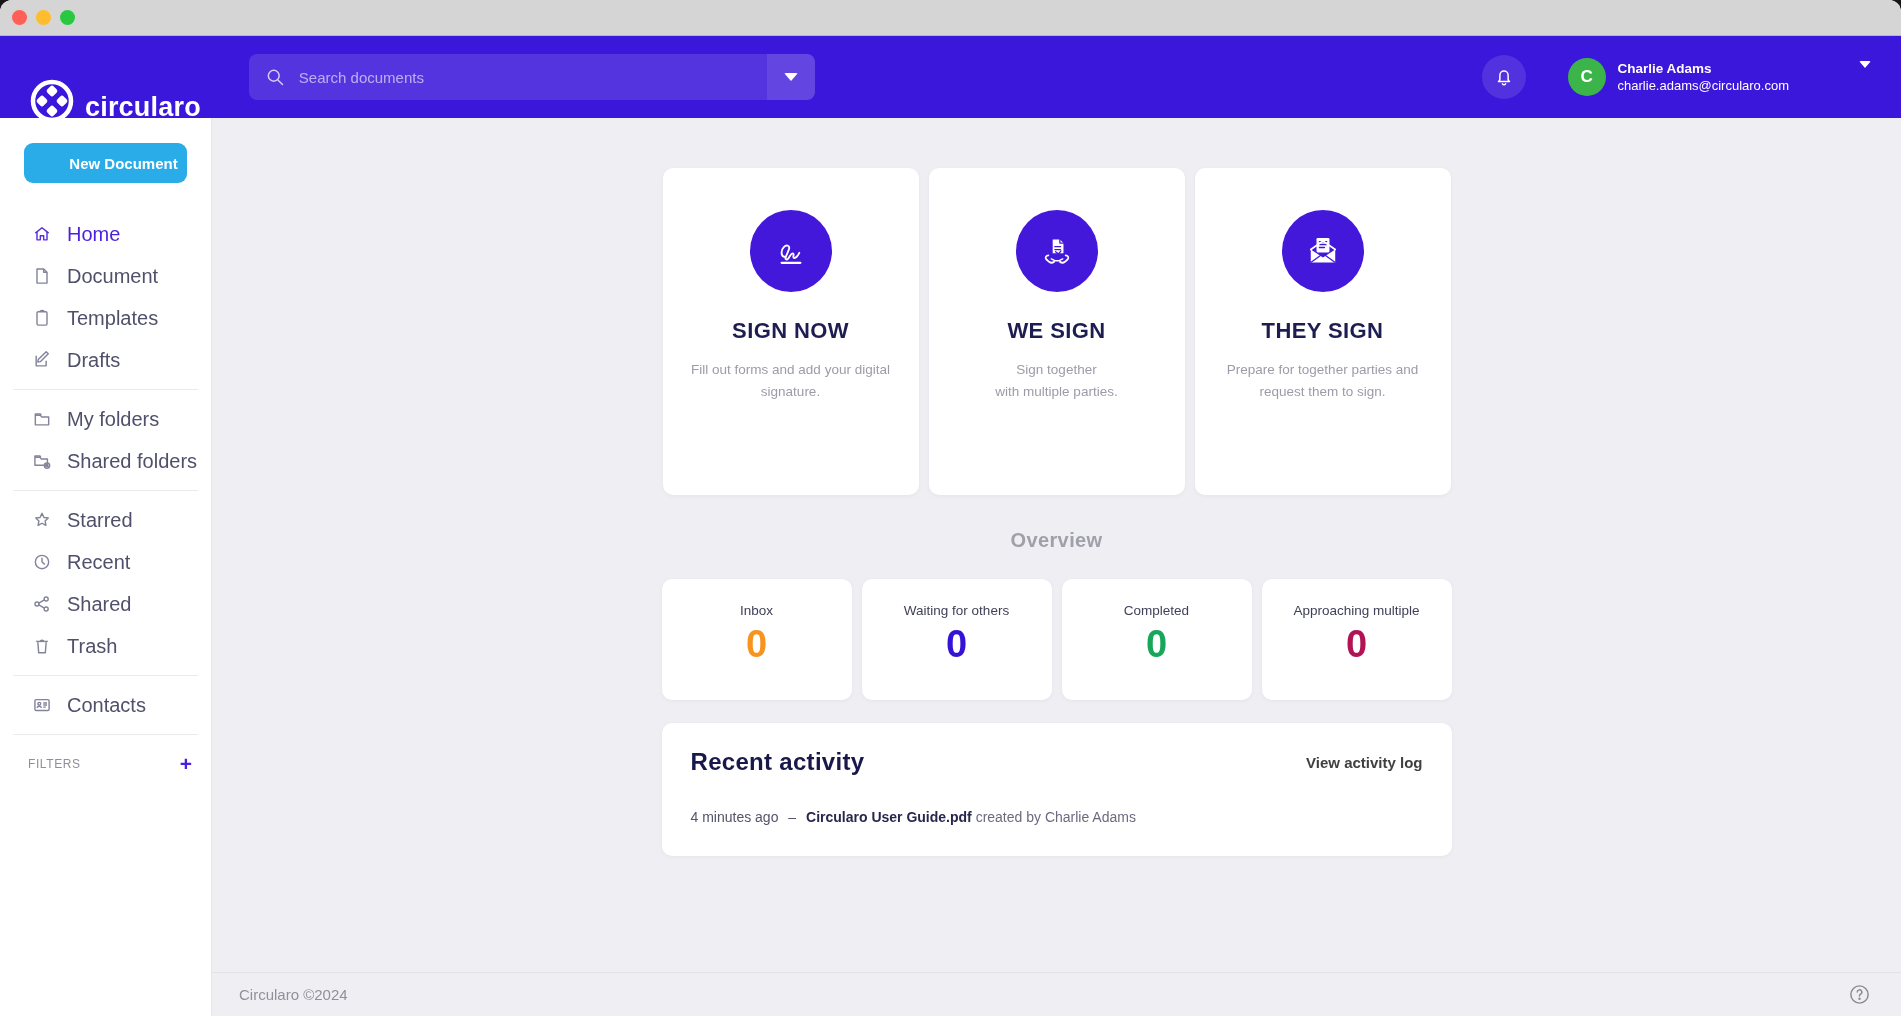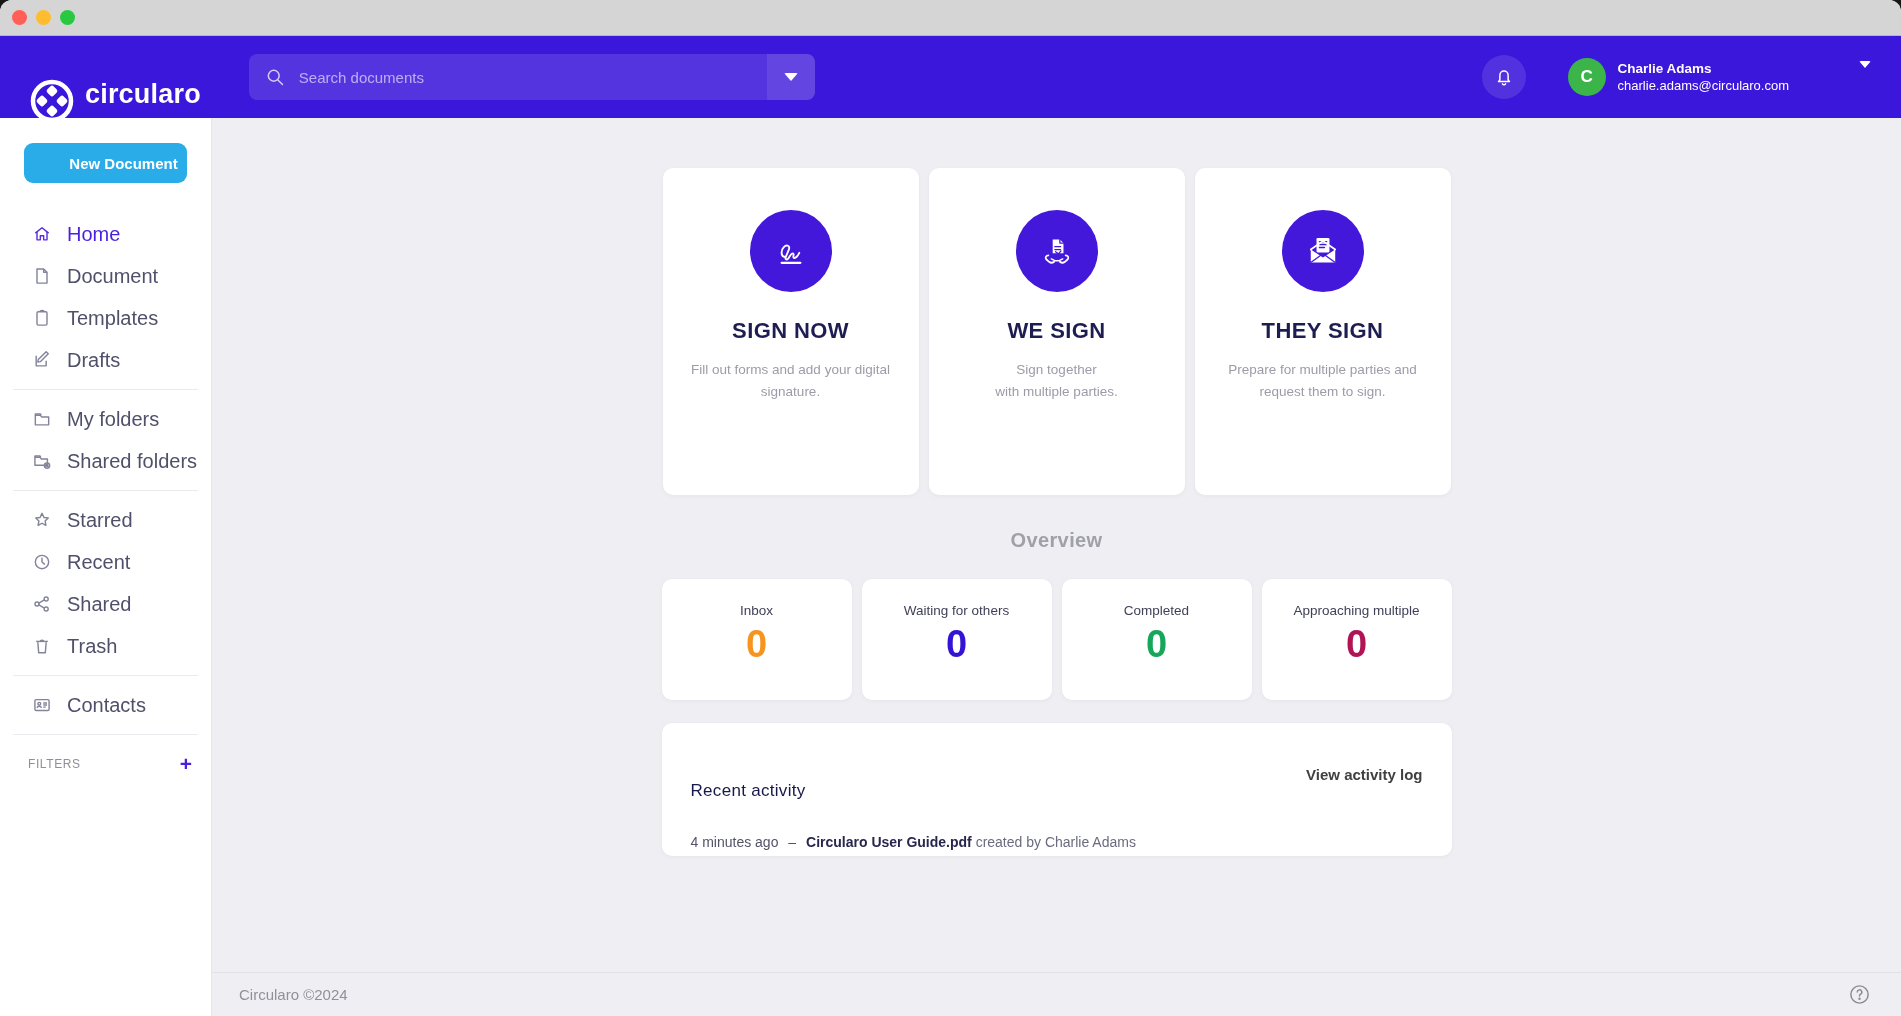--- a/index.html
+++ b/index.html
@@ -5,21 +5,21 @@
   * { margin:0; padding:0; box-sizing:border-box; }
   html,body { width:1901px; height:1016px; background:#161616; font-family:"Liberation Sans","DejaVu Sans",sans-serif; }
   .window { width:1901px; height:1016px; border-radius:12px 12px 0 0; overflow:hidden; display:flex; flex-direction:column; background:#EFEFF3; }
 
   
   .titlebar { height:36px; background:#D6D5D6; border-bottom:1px solid #b9b8b9; display:flex; align-items:center; padding-left:12px; flex:0 0 auto; }
   .tl-dot { width:15px; height:15px; border-radius:50%; margin-right:9px; }
 
   
   .header { height:82px; background:#3B16DB; display:flex; align-items:center; padding:0 30px; flex:0 0 auto; }
-  .brand { display:flex; align-items:flex-start; gap:11px;margin-top:48px; }
+  .brand { display:flex; align-items:flex-end; gap:11px;margin-top:48px; }
   .brand-name { color:#fff; font-size:27px; font-weight:bold; letter-spacing:.2px; }
   .searchbar { margin-left:48px; width:566px; height:46px; background:rgba(255,255,255,.13); border-radius:8px; display:flex; align-items:center; overflow:hidden; }
   .searchbar .mag { margin:0 14px 0 16px; opacity:.75; }
   .searchbar input { flex:1; background:transparent; border:none; outline:none; color:#fff; font-size:15px; font-family:inherit; }
   .searchbar input::placeholder { color:rgba(255,255,255,.6); }
   .search-caret-btn { width:48px; height:100%; background:rgba(255,255,255,.09); display:flex; align-items:center; justify-content:center; cursor:pointer; }
   .caret-down { width:0; height:0; border-left:7px solid transparent; border-right:7px solid transparent; border-top:8px solid #fff; border-radius:2px; }
   .header-spacer { flex:1; }
   .bell-btn { width:44px; height:44px; border-radius:50%; background:rgba(255,255,255,.12); display:flex; align-items:center; justify-content:center; cursor:pointer; }
   .userbox { display:flex; align-items:center; margin-left:42px; cursor:pointer; }
@@ -57,21 +57,21 @@
 
   .overview-title { margin-top:34px; font-size:20px; font-weight:bold; color:#9FA0A9; letter-spacing:.4px; }
 
   .stats-row { display:flex; gap:10px; margin-top:27px; }
   .stat-card { width:190px; height:121px; background:#fff; border-radius:10px; box-shadow:0 1px 4px rgba(40,40,90,.06); display:flex; flex-direction:column; align-items:center; cursor:pointer; }
   .stat-label { margin-top:24px; font-size:13.5px; color:#3F3F58; }
   .stat-value { margin-top:5px; font-size:38px; font-weight:bold; }
 
   .activity-card { width:790px; height:133px; background:#fff; border-radius:10px; box-shadow:0 1px 4px rgba(40,40,90,.06); margin-top:23px; padding:25px 29px; }
   .activity-head { display:flex; justify-content:space-between; align-items:center; }
-  .activity-title { font-size:17px; font-weight:normal; color:#18184A; letter-spacing:.3px;margin-top:33px; }
+  .activity-title { font-size:24px; font-weight:bold; color:#18184A; letter-spacing:.3px; }
   .activity-link { font-size:15px; font-weight:bold; color:#404040; cursor:pointer; }
   .activity-item { margin-top:33px; font-size:14px; color:#6B6B80; }
   .activity-time { color:#53536A; }
   .activity-dash { margin:0 6px; color:#53536A; }
   .activity-doc { font-weight:bold; color:#26264E; }
 
   
   .footer { height:44px; border-top:1px solid #E1E1E6; display:flex; align-items:center; justify-content:space-between; padding:0 30px 0 27px; flex:0 0 auto; }
   .footer-copy { font-size:15px; color:#90909A; }
   .help-btn { color:#88888F; cursor:pointer; display:flex; }
@@ -289,21 +289,21 @@
               <svg width="46" height="46" viewBox="0 0 64 64" fill="none">
                 <rect x="23" y="14" width="18" height="20" rx="1.5" fill="#fff"></rect>
                 <path d="M27 19 h10 M27 23 h10 M27 27 h7" stroke="#4418DB" stroke-width="2" stroke-linecap="round"></path>
                 <path d="M15 30 L32 18 L49 30" stroke="#fff" stroke-width="2.4" fill="none" stroke-linecap="round"></path>
                 <path d="M15 30 V48 H49 V30 L32 41 Z" fill="#fff"></path>
                 <path d="M15 48 L29 38 M49 48 L35 38" stroke="#4418DB" stroke-width="1.8"></path>
               </svg>
             </div>
             <div class="action-title">THEY SIGN</div>
             <div class="action-desc">
-              <div>Prepare for multiple parties and</div>
+              <div>Prepare for together parties and</div>
               <div>request them to sign.</div>
             </div>
           </div>
         </div>
 
         <div class="overview-title">Overview</div>
 
         <div class="stats-row">
           <div class="stat-card">
             <div class="stat-label">Inbox</div>

